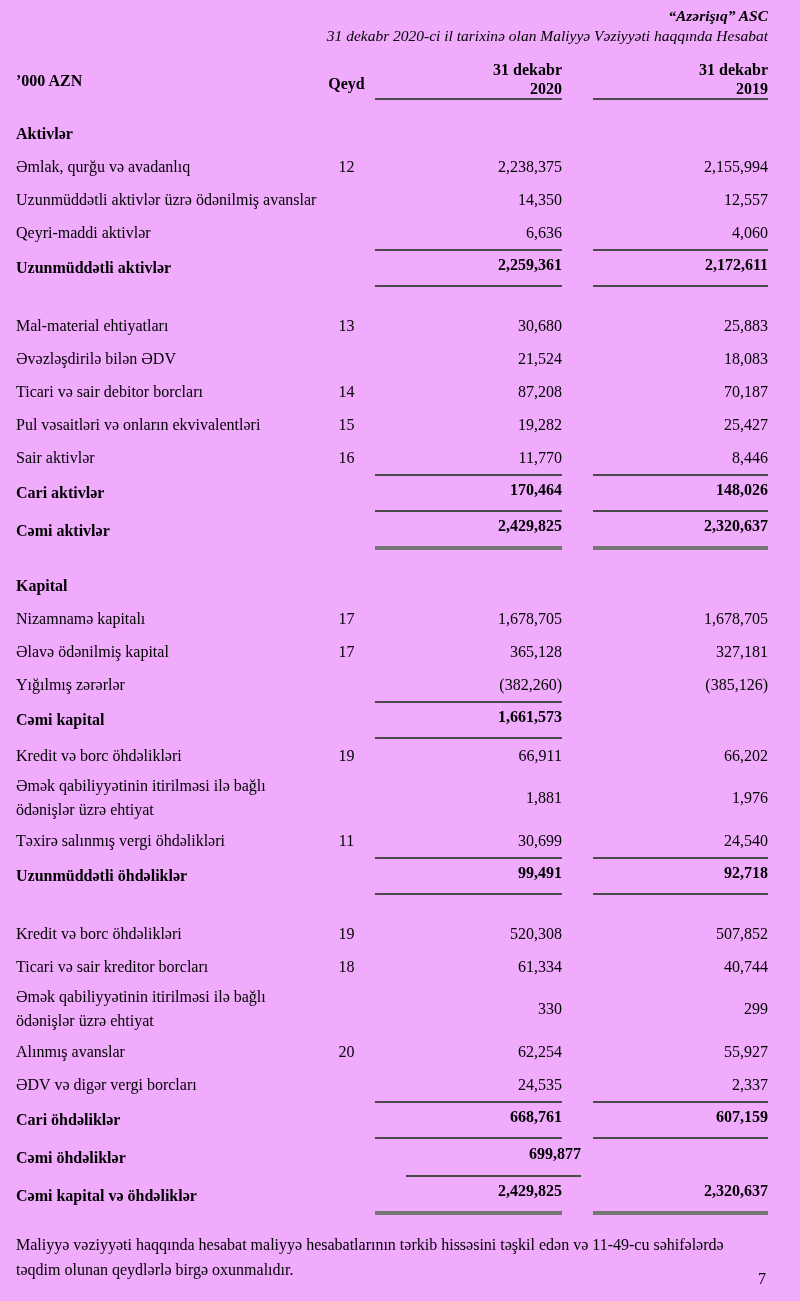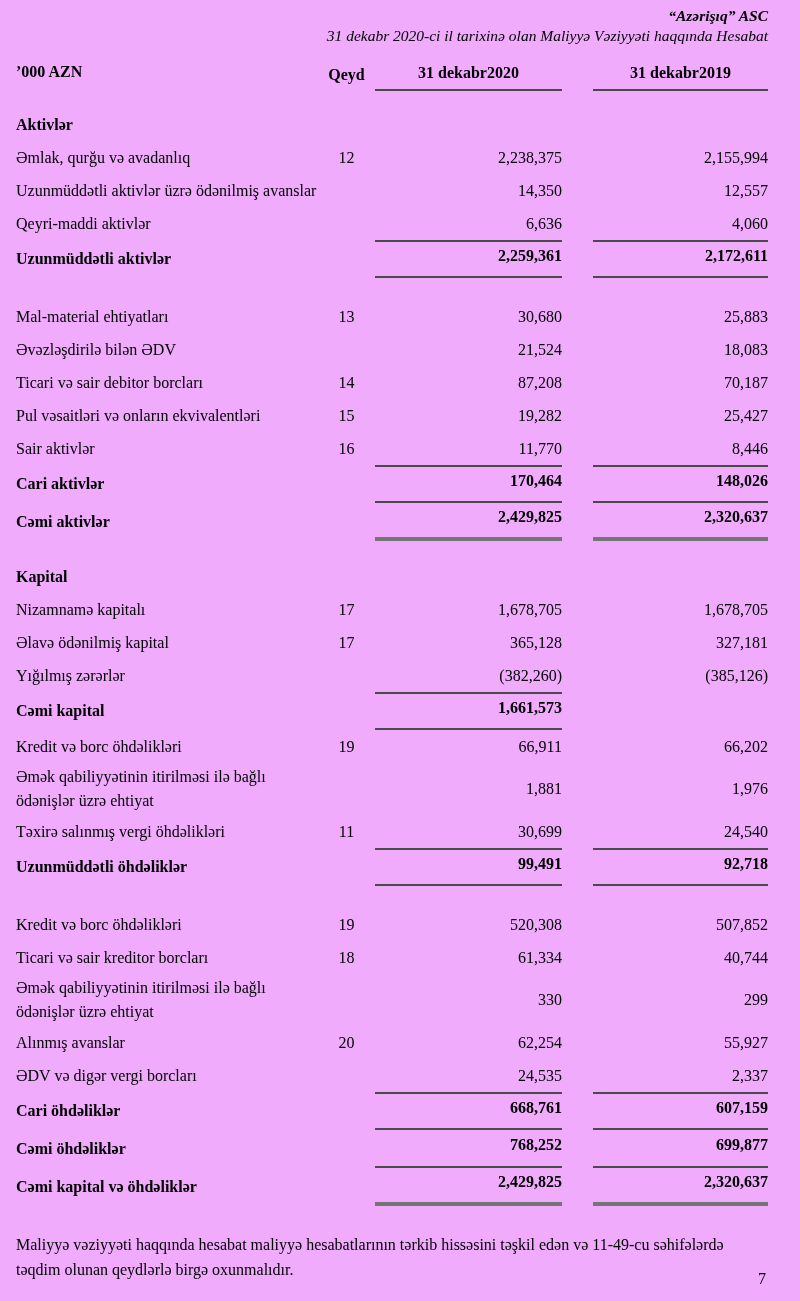--- a/index.html
+++ b/index.html
@@ -38,24 +38,24 @@
   .c-label { width: 302px; line-height: 24px; display: flex; align-items: center; }
   .c-note  { width: 57px;  display: flex; align-items: center; justify-content: center; }
   .c-v1    { width: 187px; display: flex; align-items: center; justify-content: flex-end; text-align: right; }
   .c-gap   { width: 31px; }
   .c-v2    { width: 175px; display: flex; align-items: center; justify-content: flex-end; text-align: right; }
 
   
   .thead { font-weight: bold; }
   .thead .c-label, .thead .c-note { align-items: flex-end; padding-bottom: 7px; }
   .thead .c-v1, .thead .c-v2 {
+    flex-direction: column;
     align-items: flex-end;
-    justify-content: center;
+    justify-content: flex-start;
     line-height: 19px;
-    padding-bottom: 7px;
     border-bottom: 2px solid #4a4a4a;
   }
   .tbody { margin-top: 20px; }
 
   
   .t-section { font-weight: bold; min-height: 28px; margin-top: 2px; margin-bottom: 2px; }
   .t-item  { min-height: 29px; padding: 2px 0; }
   .t-total { font-weight: bold; }
   .t-total .c-v1, .t-total .c-v2 { padding-top: 1px; padding-bottom: 7px; }
   .t-total .c-label, .t-total .c-note { padding-top: 7px; padding-bottom: 7px; }
@@ -319,21 +319,20 @@
       <div class="c-label cell-label">Cari öhdəliklər</div>
       <div class="c-note cell-note"></div>
       <div class="c-v1 cell-v1 rt-thin rb-thin">668,761</div>
       <div class="c-gap"></div>
       <div class="c-v2 cell-v2 rt-thin rb-thin">607,159</div>
     </div>
 
     <div class="row t-total">
       <div class="c-label cell-label">Cəmi öhdəliklər</div>
       <div class="c-note cell-note"></div>
-      <div class="c-v1 cell-v1 rb-thin">768,252</div>
       <div class="c-gap"></div>
       <div class="c-v2 cell-v2 rb-thin">699,877</div>
     </div>
 
     <div class="row t-total">
       <div class="c-label cell-label">Cəmi kapital və öhdəliklər</div>
       <div class="c-note cell-note"></div>
       <div class="c-v1 cell-v1 rb-thick">2,429,825</div>
       <div class="c-gap"></div>
       <div class="c-v2 cell-v2 rb-thick">2,320,637</div>

